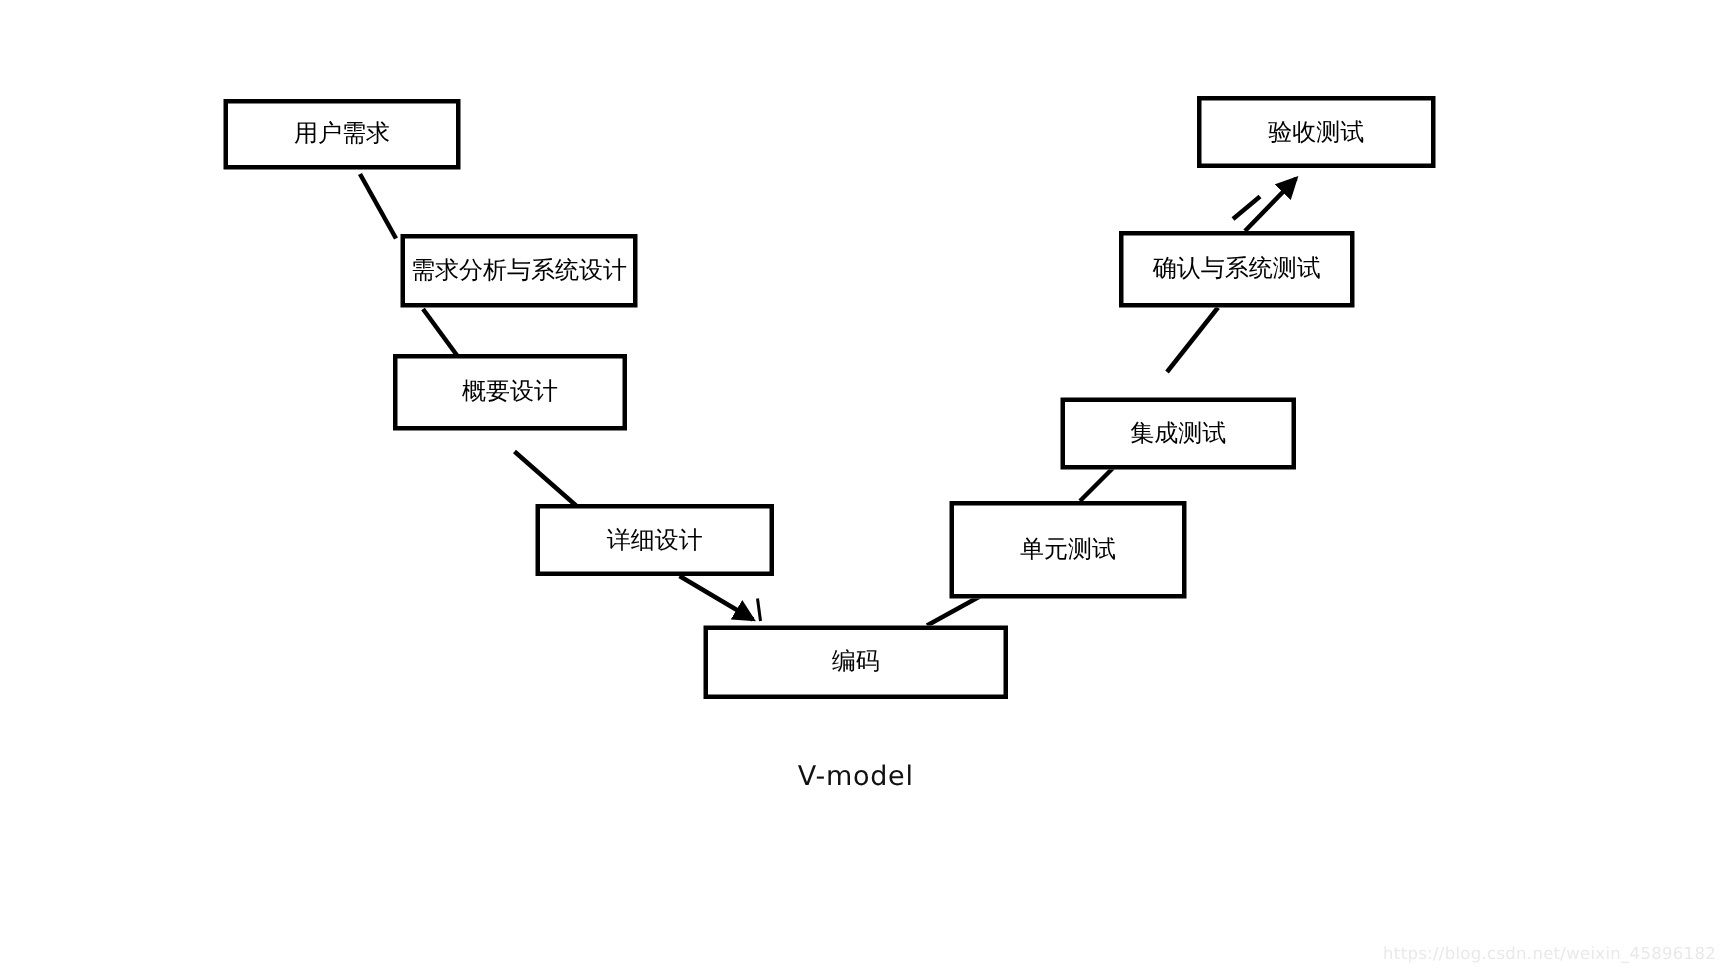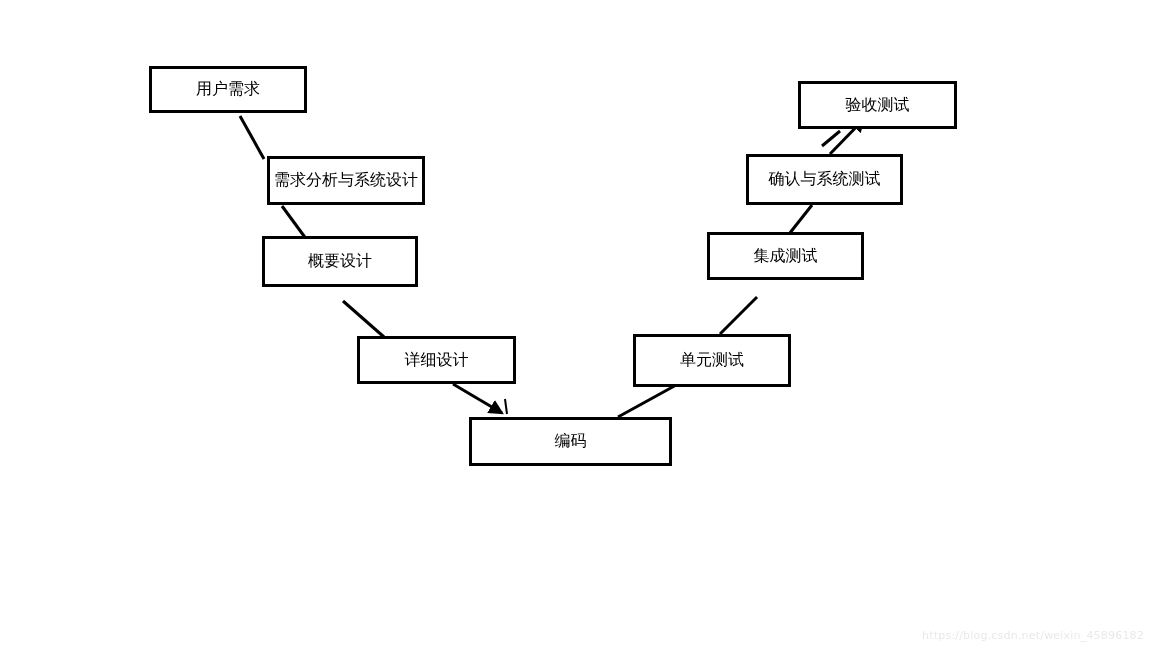--- a/index.html
+++ b/index.html
@@ -89,24 +89,25 @@
   <div class="node" style="left:149px; top:66px; width:158px; height:47px;">用户需求</div>
 
   <div class="node" style="left:219px; top:156px; width:158px; height:49px;margin-left:48px;">需求分析与系统设计</div>
 
   <div class="node" style="left:262px; top:236px; width:156px; height:51px;text-align:right;">概要设计</div>
 
   <div class="node" style="left:357px; top:336px; width:159px; height:48px;">详细设计</div>
 
   <div class="node" style="left:469px; top:417px; width:203px; height:49px;">编码</div>
 
-  <div class="node" style="left:633px; top:334px; width:158px; height:53px;">单元测试</div>
+  <div class="node" style="left:633px; top:334px; width:158px; height:65px;">单元测试</div>
 
-  <div class="node" style="left:707px; top:232px; width:157px; height:48px;">集成测试</div>
+  <div class="node" style="left:707px; top:265px; width:157px; height:48px;">集成测试</div>
 
   <div class="node" style="left:746px; top:154px; width:157px; height:51px;">确认与系统测试</div>
 
-  <div class="node" style="left:798px; top:81px; width:159px; height:48px;">验收测试</div>
+  <div class="node" style="left:798px; top:64px; width:159px; height:48px;">验收测试</div>
 
+  <div class="caption">V-model</div>
 
   <div class="watermark">https://blog.csdn.net/weixin_45896182</div>
 
 </div>
 
 </body></html>

